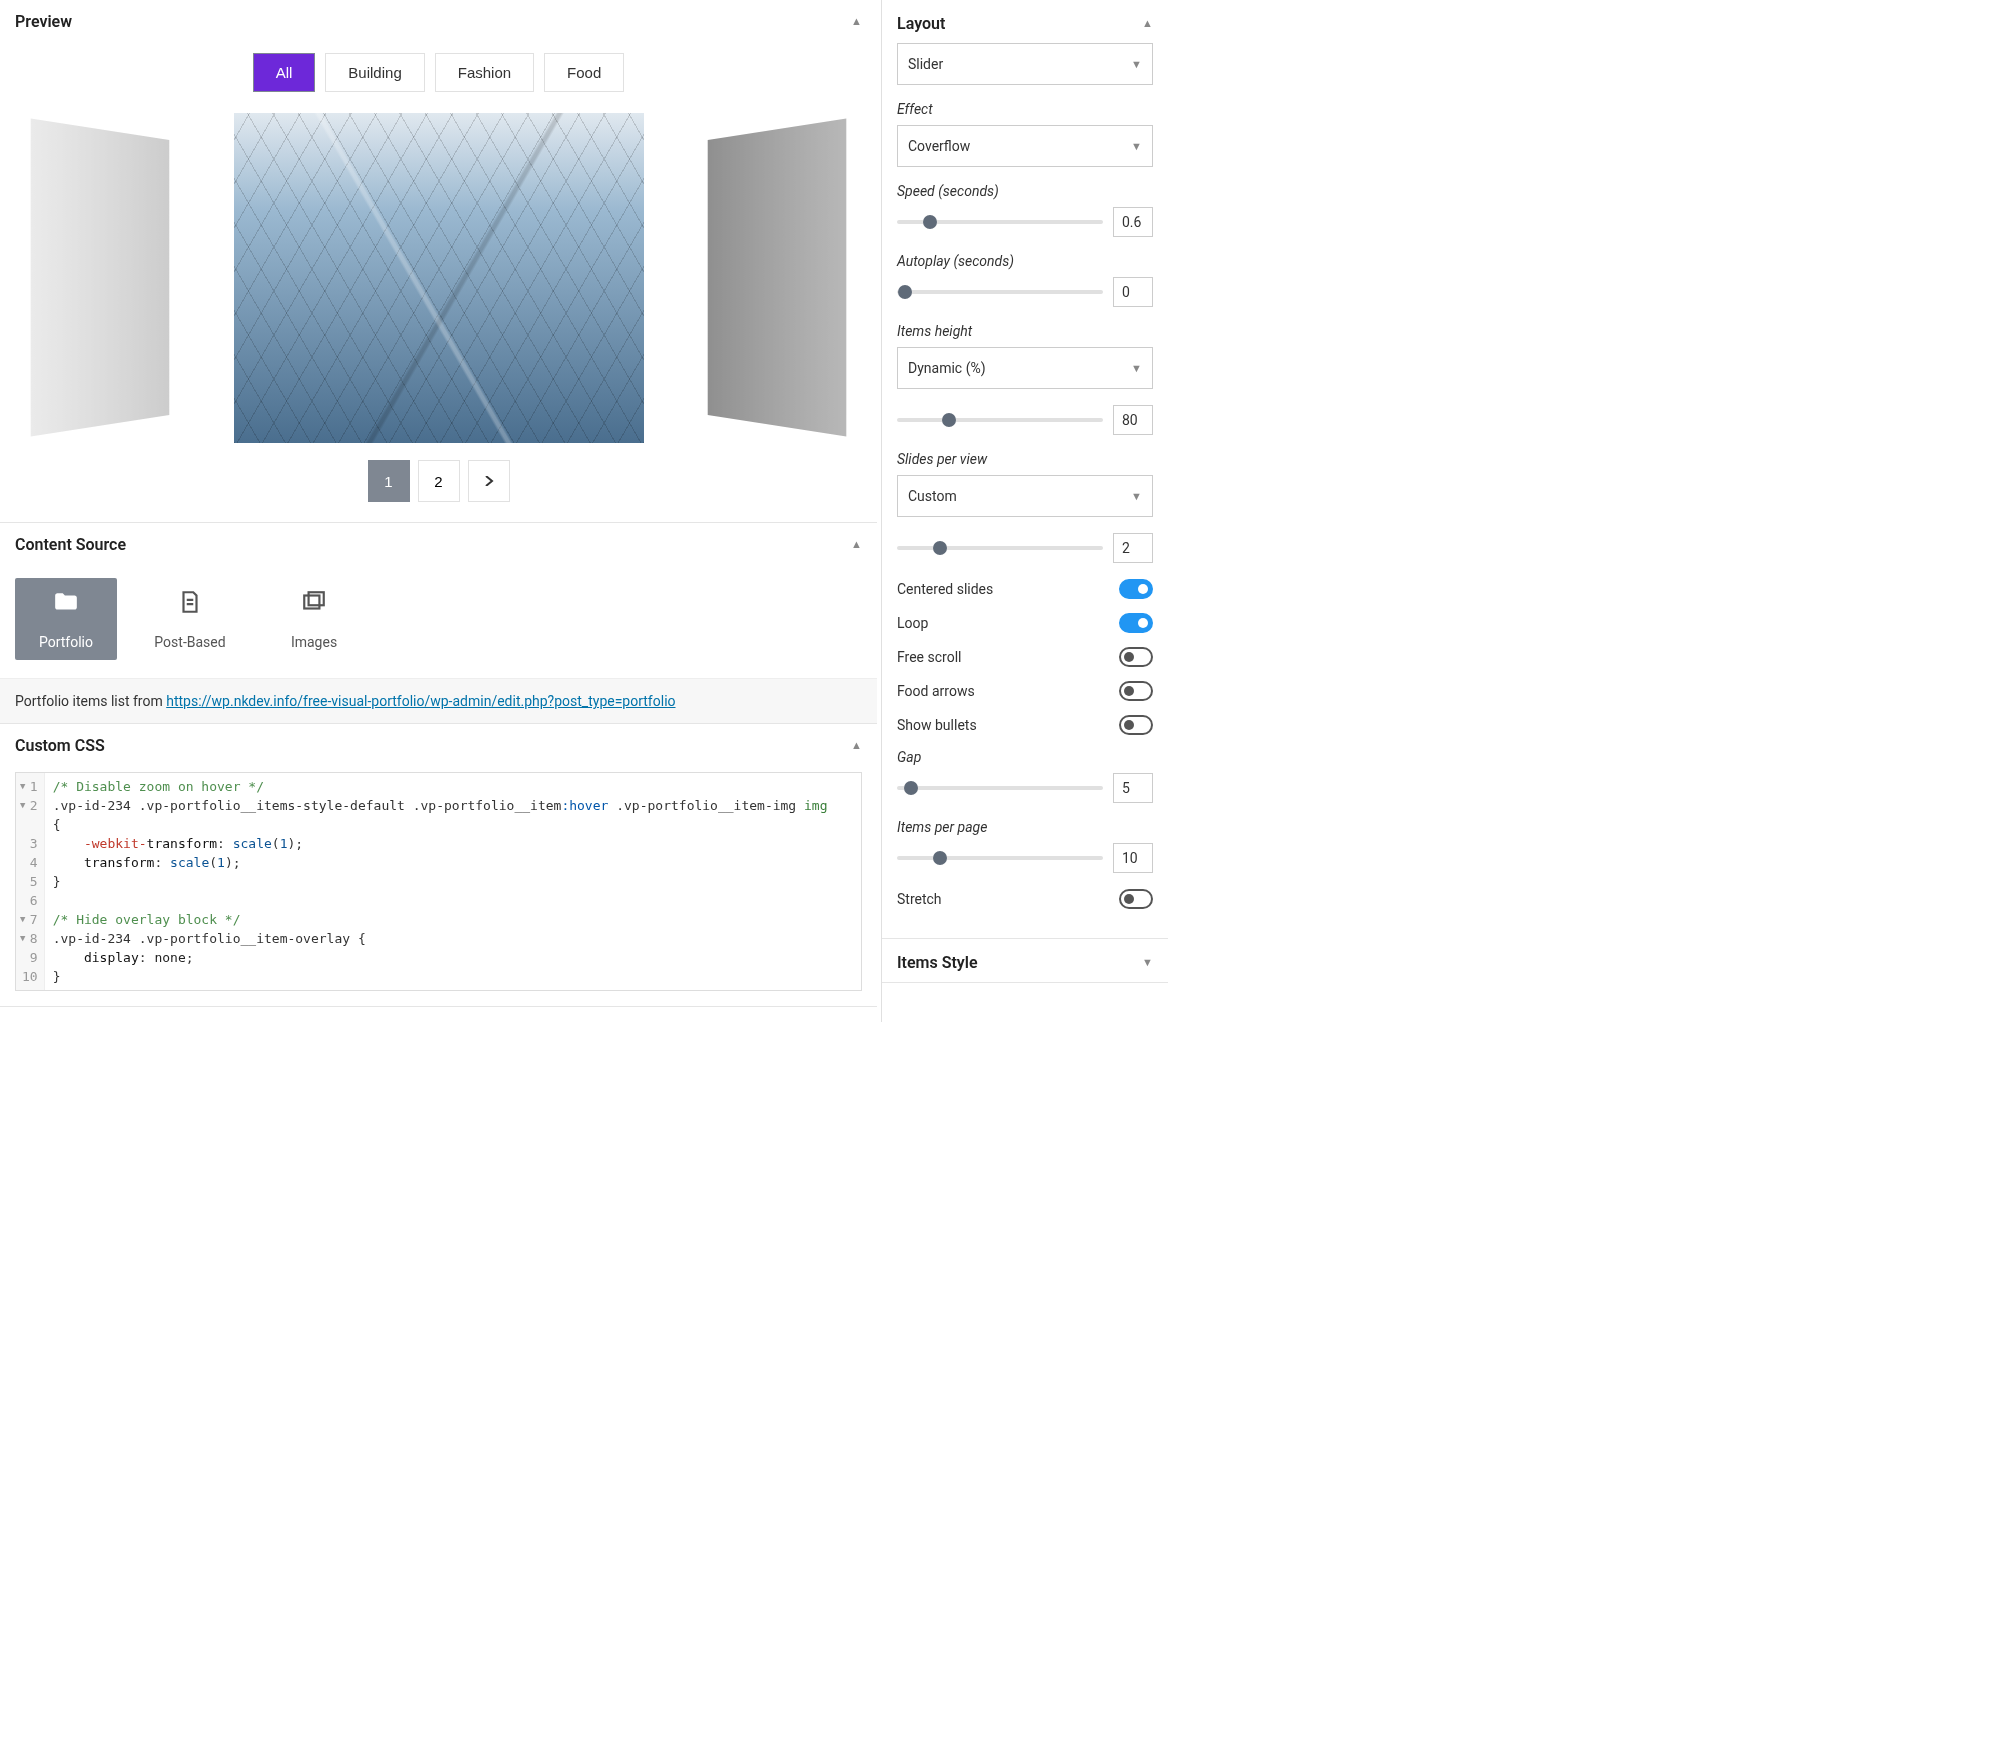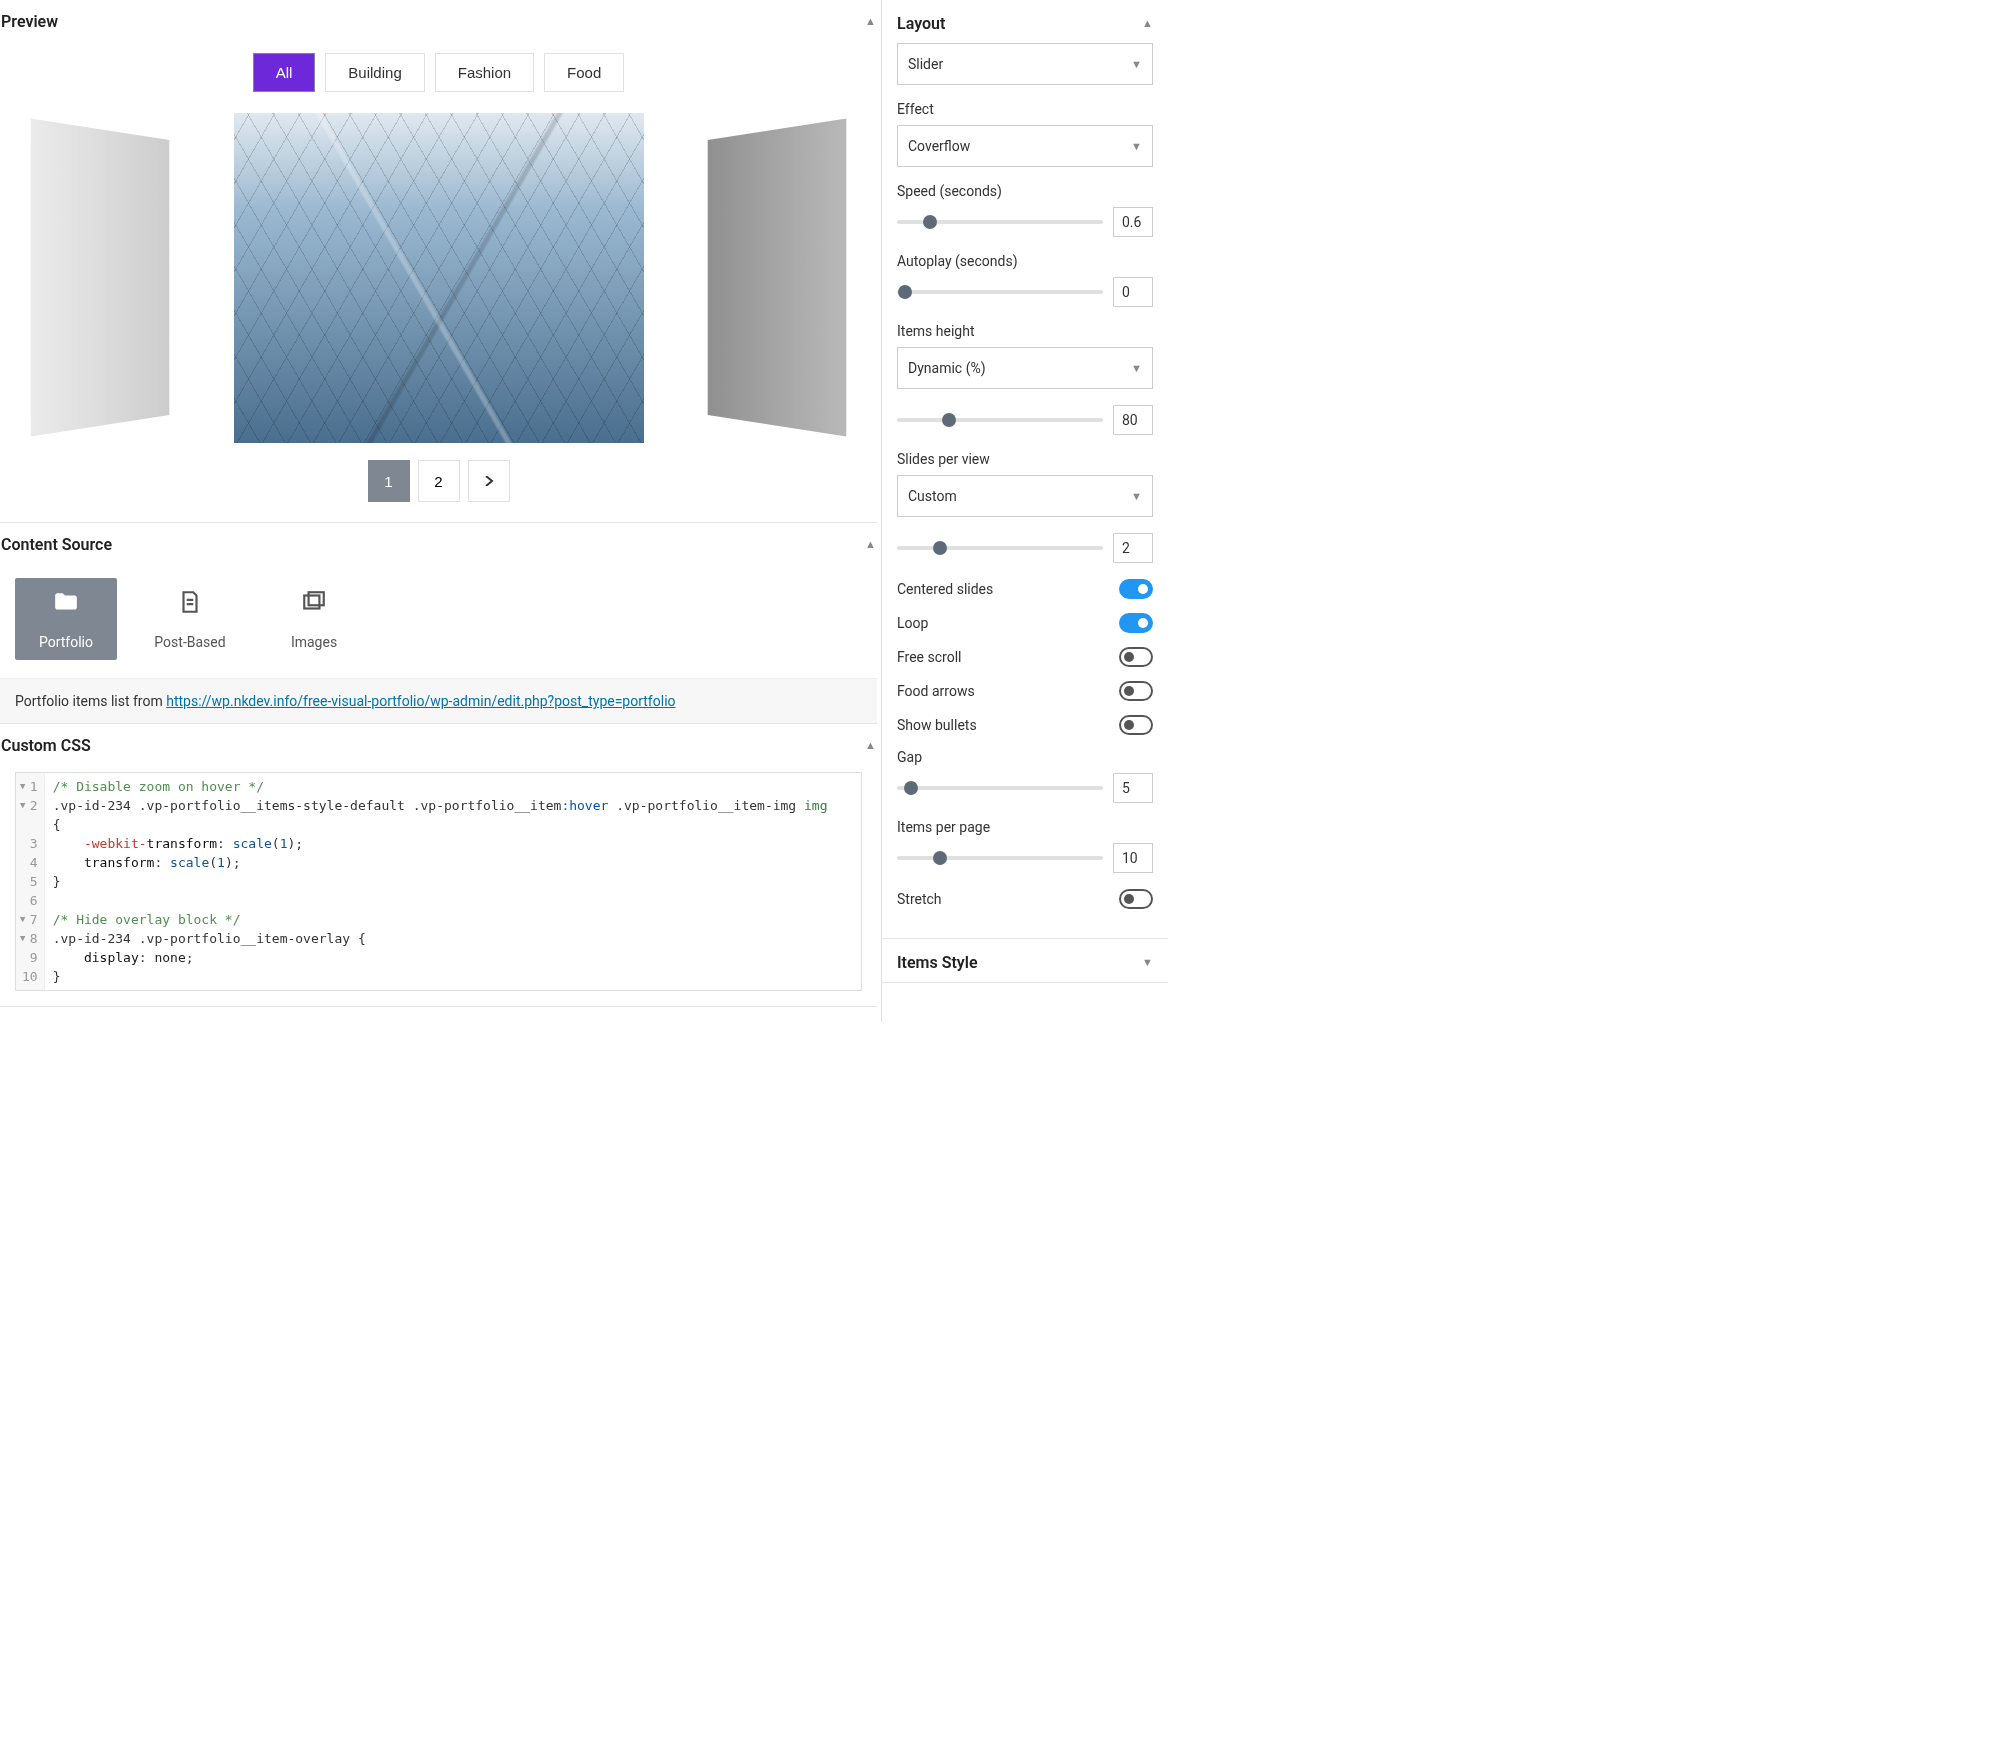--- a/index.html
+++ b/index.html
@@ -32,21 +32,21 @@
   cursor: pointer;
 }
 .panel-title { font-size: 16px; font-weight: 600; color: #222; }
 .panel-toggle { color: #888; font-size: 11px; }
 .panel-body { padding: 0 15px 15px; }
 
 
 .box { border-bottom: 1px solid #e5e5e5; }
 .box-header {
   display: flex; justify-content: space-between; align-items: center;
-  padding: 12px 1px;
+  padding: 12px 15px;
   text-align: right;
 }
 .box-title { font-size: 16px; font-weight: 600; color: #222; }
 
 
 .filters { display: flex; justify-content: center; gap: 10px; padding: 10px 0 18px; }
 .filter-btn {
   padding: 10px 22px;
   border: 1px solid #e1e1e1;
   background: #fff;
@@ -132,21 +132,21 @@
 .cm-tag { color: #3a7f3a; }
 .cm-prop { color: #111; }
 .cm-num { color: #0b5394; }
 .cm-vendor { color: #c0392b; }
 .cm-kw { color: #0b5394; }
 .cm-str { color: #222; }
 .cm-brace { color: #333; }
 
 
 .field { margin-bottom: 16px; }
-.field-label { font-size: 14px; color: #333; margin-bottom: 8px; display: block; }
+.field-label { font-size: 14px; color: #333; margin-bottom: 8px; display: block; font-style: italic; }
 .select {
   width: 100%; height: 42px; border: 1px solid #ccc;
   background: #fff; padding: 0 10px;
   display: flex; align-items: center; justify-content: space-between;
   font-size: 14px; color: #333; cursor: pointer;
 }
 .select .caret { color: #888; font-size: 11px; }
 .slider-row { display: flex; align-items: center; gap: 10px; }
 .range {
   flex: 1; height: 4px; background: #e0e0e0; border-radius: 2px; position: relative; cursor: pointer;

